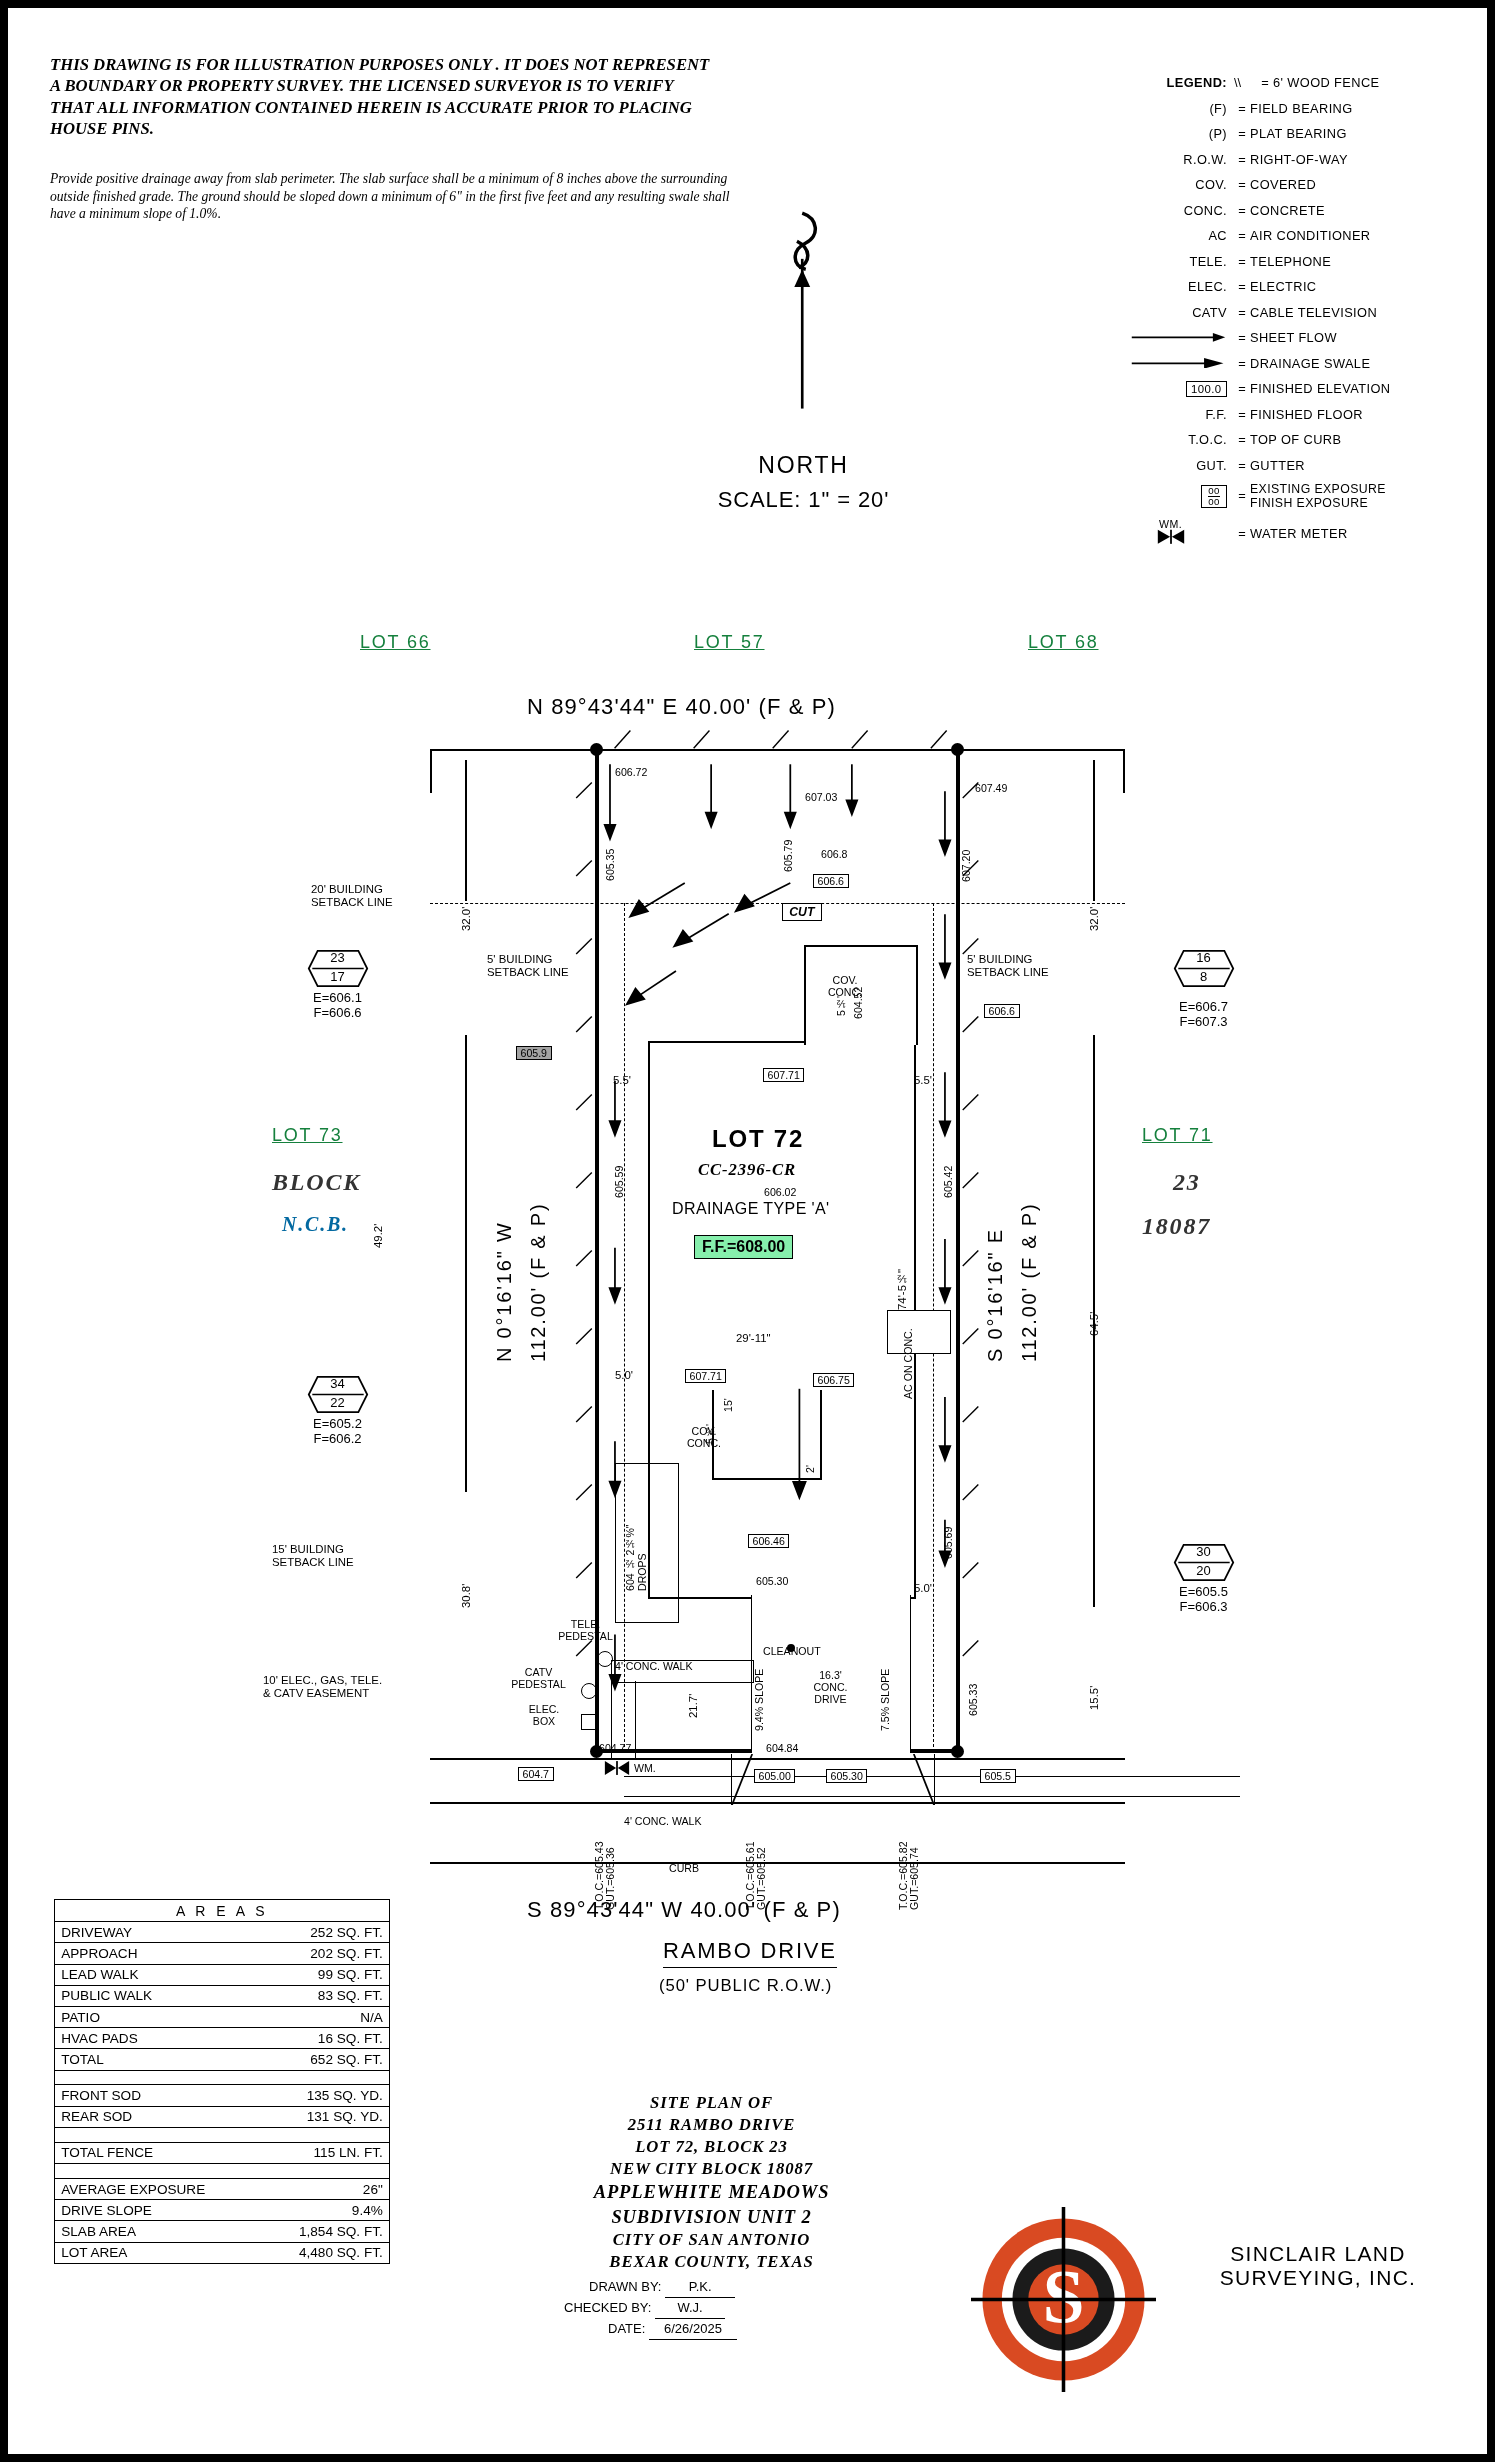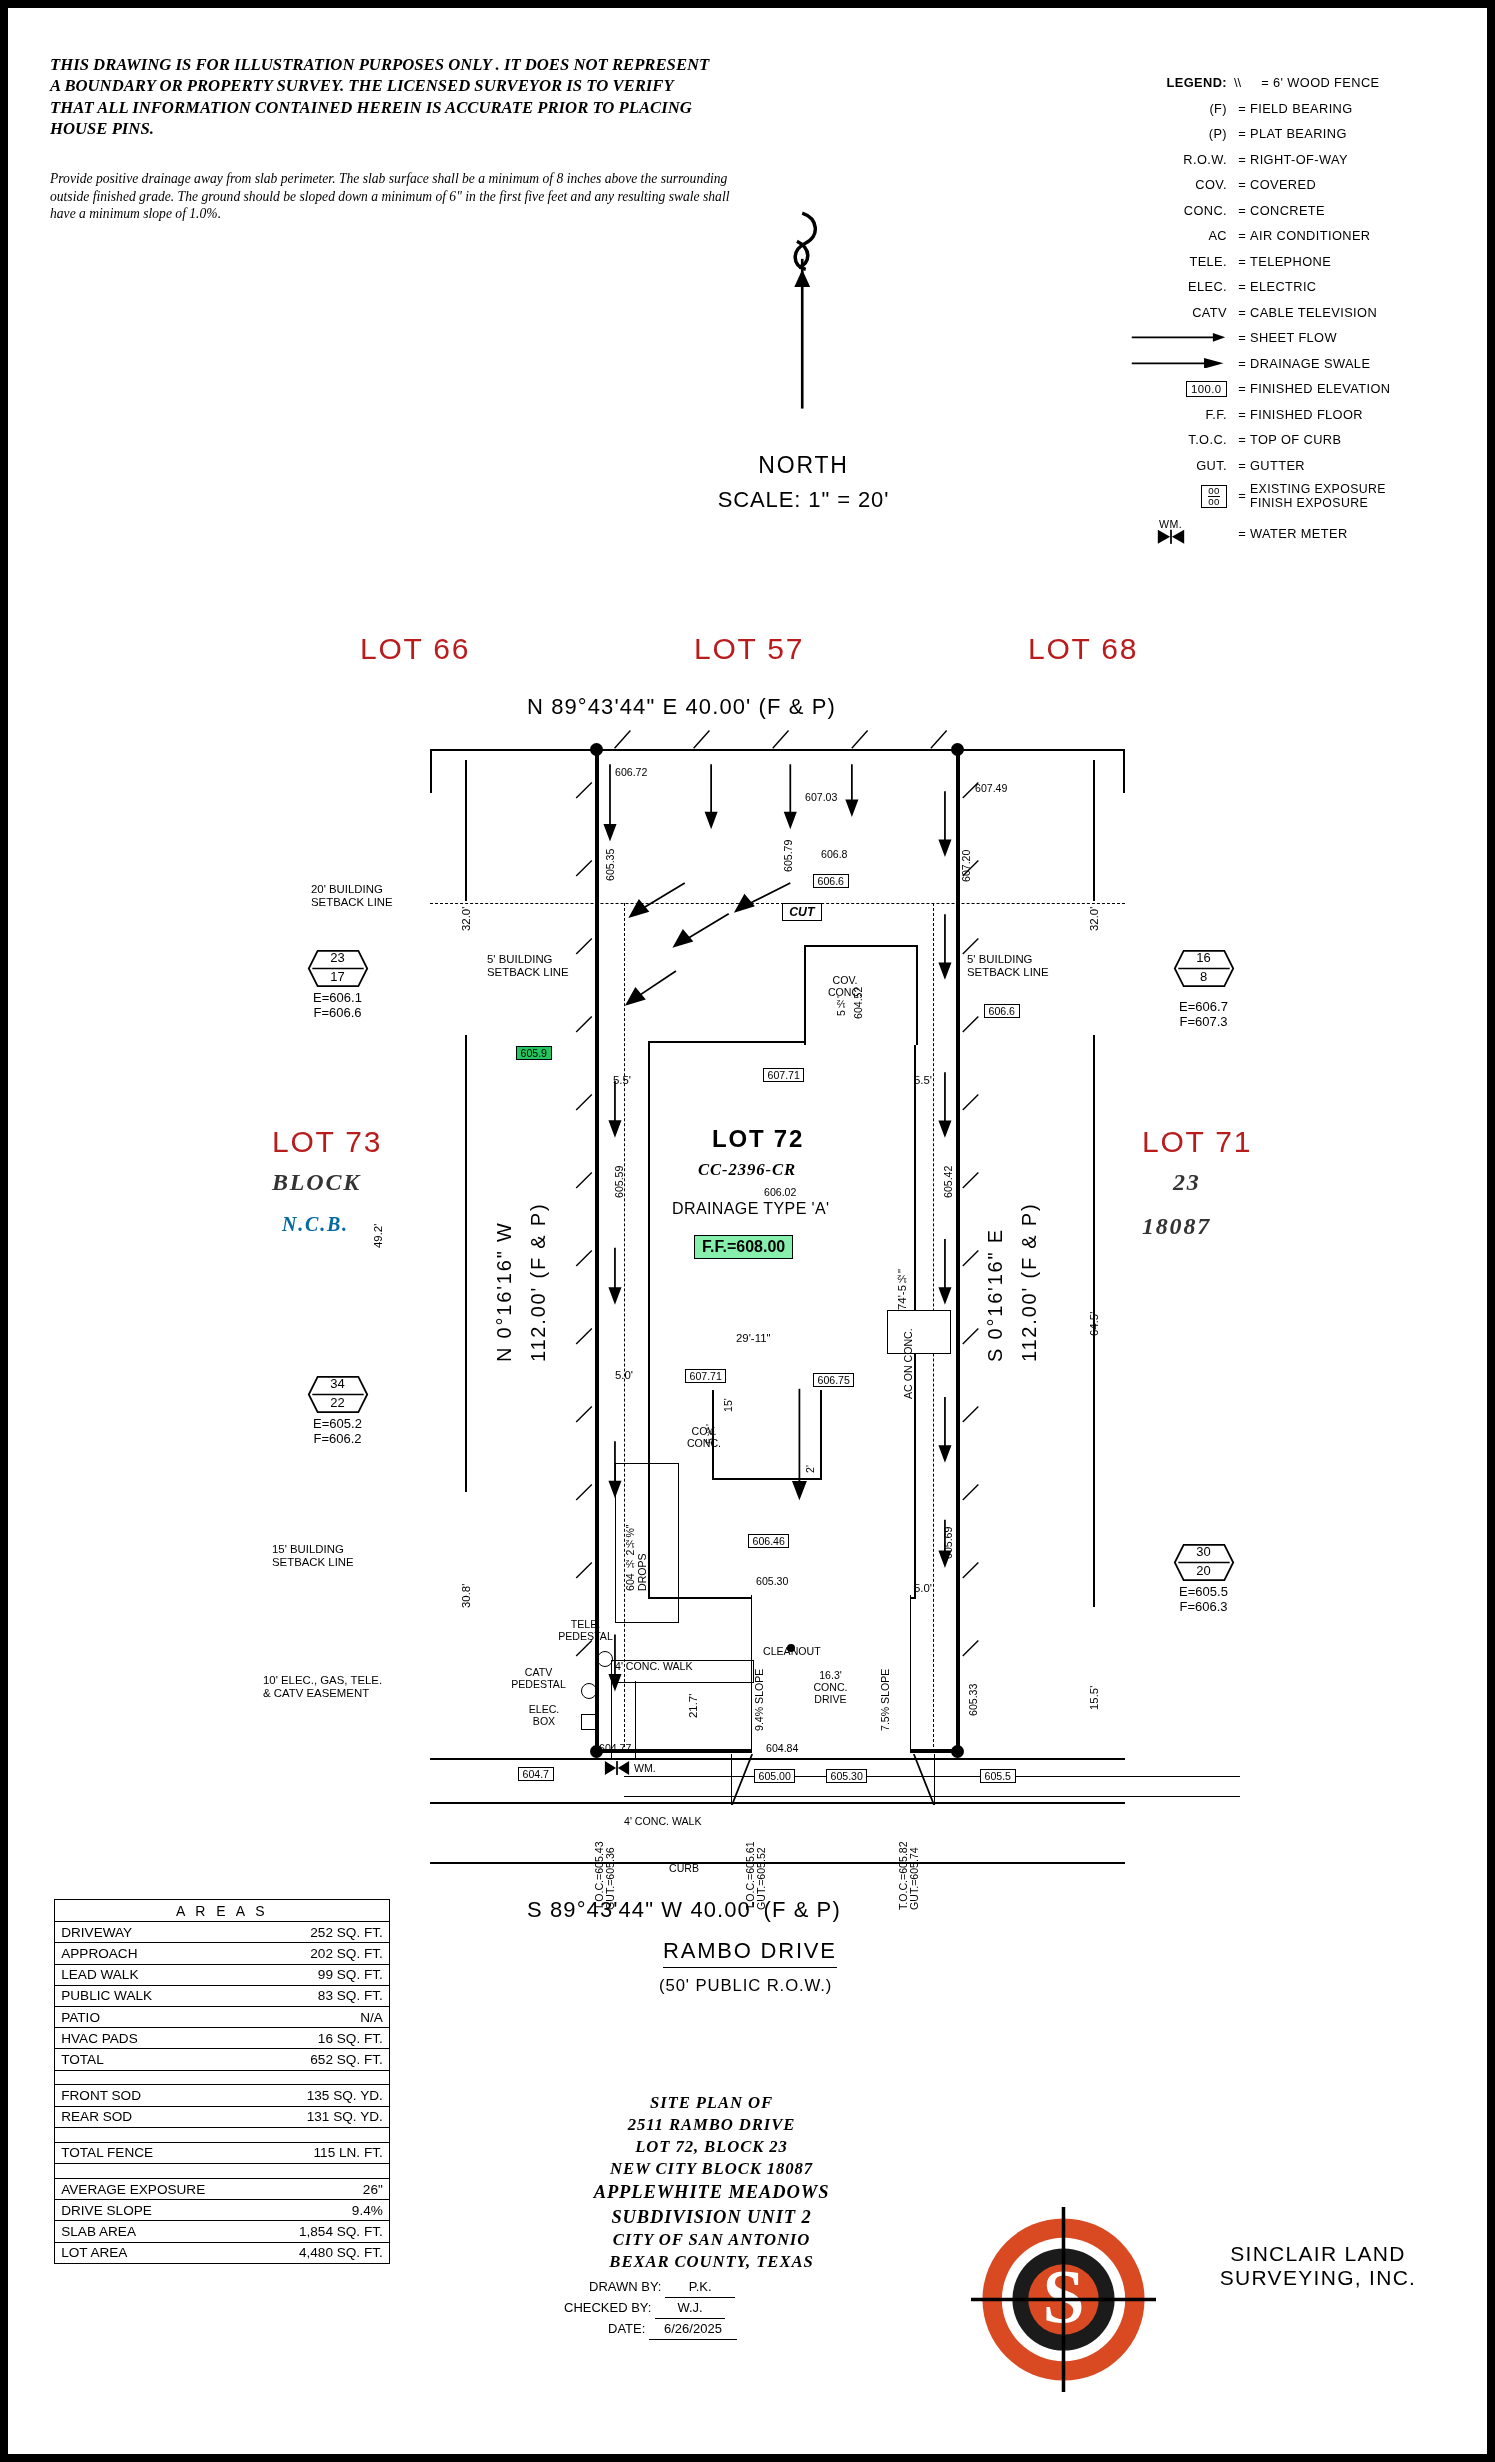--- a/index.html
+++ b/index.html
@@ -24,21 +24,21 @@
   .boxnum{border:1.4px solid #000;padding:0.9px 4.4px;font-size:11.4px;}
   .dblbox{display:inline-block;border:1.4px solid #000;line-height:1.05;font-size:9.7px;text-align:center;padding:0 6.2px;}
   .dblbox div+div{border-top:1.4px solid #000;}
 
   
   #northwrap{left:743px;top:198px;width:106px;text-align:center;}
   #northlabel{left:668px;top:444px;width:255px;text-align:center;font-size:23px;letter-spacing:1.8px;}
   #scalelabel{left:655px;top:479px;width:281px;text-align:center;font-size:22px;letter-spacing:0.9px;}
 
   
-  .lotlabel{font-size:30px;letter-spacing:1.8px;color:#b91c1c;}
+  .lotlabel{font-size:18px;letter-spacing:1.8px;color:#15803d;text-decoration:underline;}
   .bigbearing{font-size:22px;letter-spacing:1.1px;}
   .t12{font-size:10.6px;}
   .t13{font-size:11.4px;}
 
   .vert{writing-mode:vertical-rl;transform:rotate(180deg);}
   .hexwrap{width:79px;text-align:center;}
   .hex{position:relative;width:62px;height:35px;margin:0 auto;}
   .hex svg{position:absolute;left:0;top:0;}
   .hexnum{position:absolute;left:0;width:62px;text-align:center;font-size:13px;}
 
@@ -369,21 +369,21 @@
   <div class="pl" style="left:457px;top:1027px;width:1.8px;height:457px;"></div>
   <div class="pl" style="left:1085px;top:1027px;width:1.8px;height:572px;"></div>
 
   <div class="abs" style="left:774px;top:895px;border:1.8px solid #000;padding:0.9px 6.2px;font-size:12.3px;font-weight:bold;font-style:italic;background:#fff;">CUT</div>
 
   <div class="abs t12" style="left:607px;top:758px;">606.72</div>
   <div class="abs t12" style="left:769px;top:783px;padding-left:28px;">607.03</div>
   <div class="abs t12" style="left:967px;top:758px;margin-top:16px;">607.49</div>
   <div class="abs t12" style="left:813px;top:840px;">606.8</div>
   <div class="abs t12" style="left:805px;top:866px;border:1.2px solid #000;padding:0 3.5px;background:#fff;">606.6</div>
-  <div class="abs t12" style="left:508px;top:1038px;border:1.2px solid #000;padding:0 3.5px;background:#22c55e;">605.9</div>
+  <div class="abs t12" style="left:508px;top:1038px;border:1.2px solid #000;padding:0 3.5px;background:#a3a3a3;">605.9</div>
   <div class="abs t12" style="left:755px;top:1060px;border:1.2px solid #000;padding:0 3.5px;background:#fff;">607.71</div>
   <div class="abs t12" style="left:976px;top:996px;border:1.2px solid #000;padding:0 3.5px;background:#fff;">606.6</div>
   <div class="abs t12" style="left:805px;top:1365px;border:1.2px solid #000;padding:0 3.5px;background:#fff;">606.75</div>
   <div class="abs t12" style="left:677px;top:1361px;border:1.2px solid #000;padding:0 3.5px;background:#fff;">607.71</div>
   <div class="abs t12" style="left:740px;top:1526px;border:1.2px solid #000;padding:0 3.5px;background:#fff;">606.46</div>
   <div class="abs t12" style="left:748px;top:1567px;">605.30</div>
   <div class="abs t12" style="left:591px;top:1734px;">604.77</div>
   <div class="abs t12" style="left:510px;top:1759px;border:1.2px solid #000;padding:0 3.5px;background:#fff;">604.7</div>
   <div class="abs t12" style="left:758px;top:1734px;">604.84</div>
   <div class="abs t12" style="left:746px;top:1761px;border:1.2px solid #000;padding:0 3.5px;background:#fff;">605.00</div>

